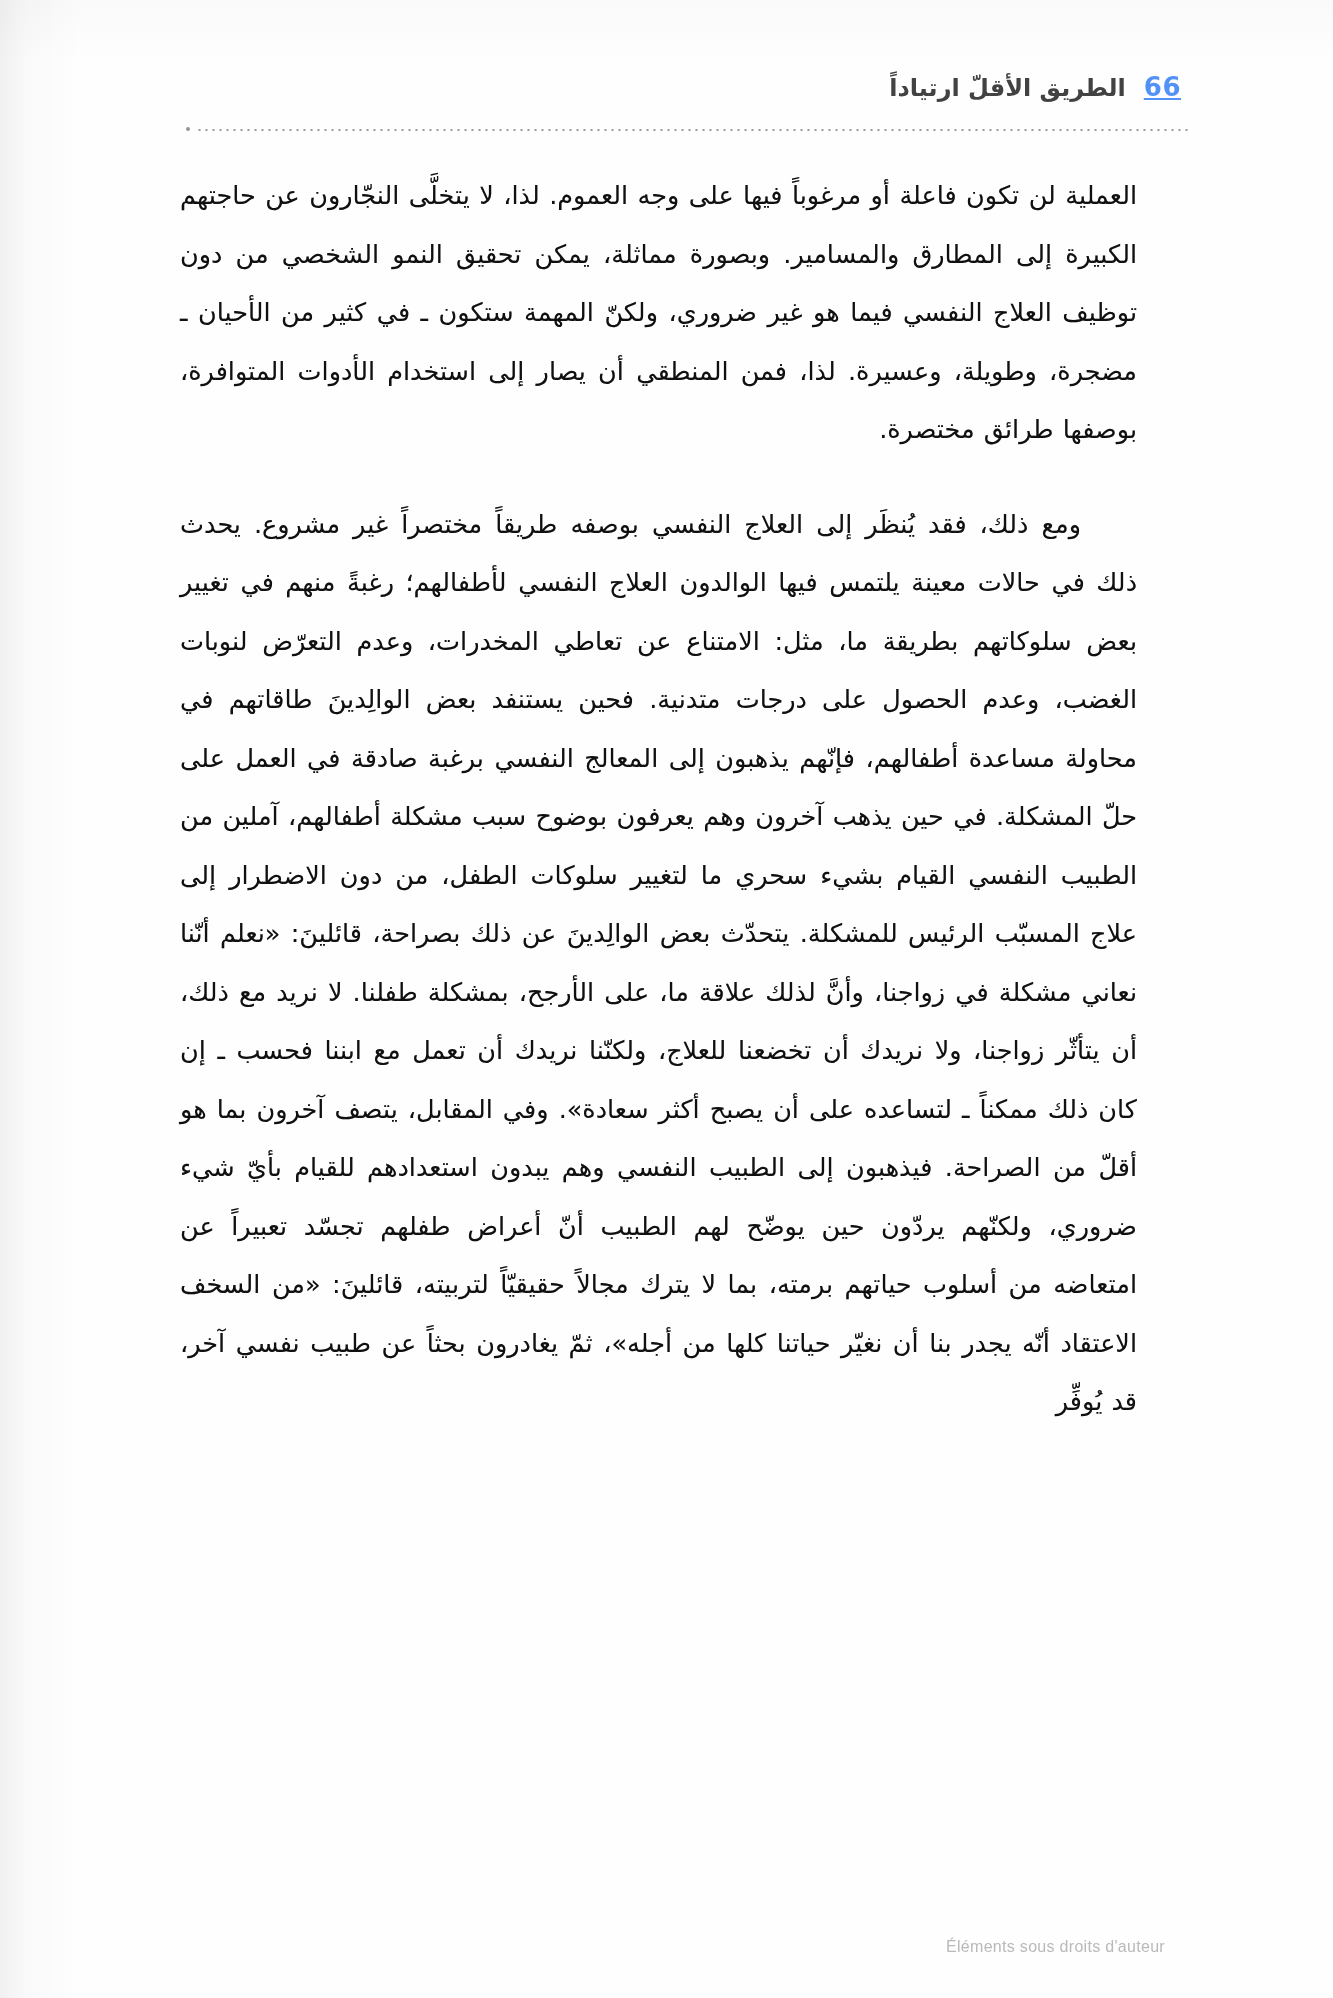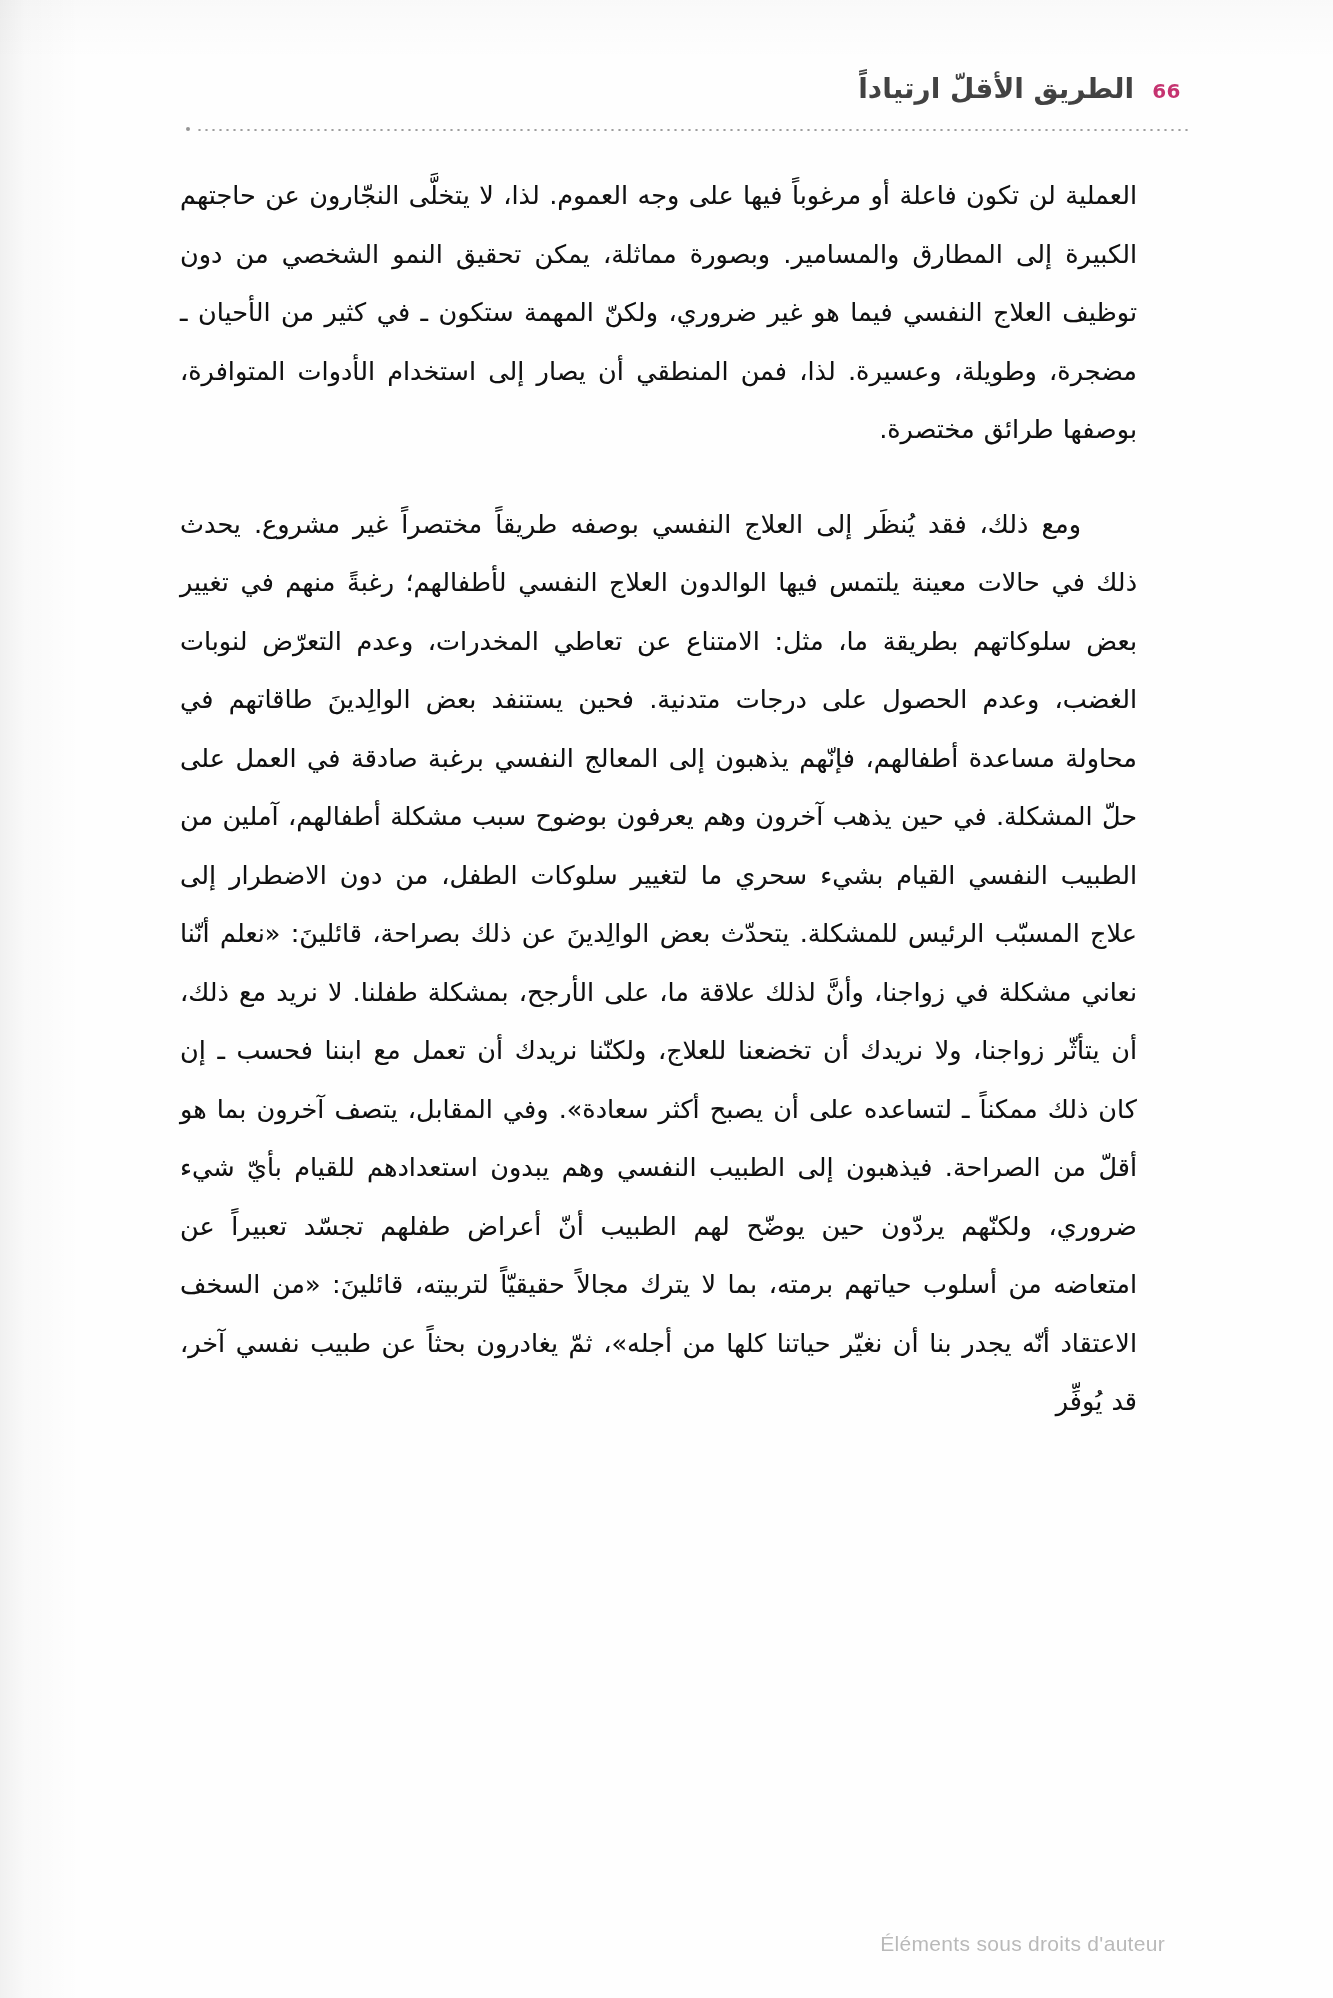--- a/index.html
+++ b/index.html
@@ -43,29 +43,30 @@
     height: 34px;
     display: flex;
     flex-direction: row;
     align-items: baseline;
     justify-content: flex-start;
     gap: 18px;
     direction: rtl;
   }
   .folio {
     font-family: "DejaVu Sans", "Liberation Sans", sans-serif;
-    font-size: 20px;
+    font-size: 26px;
     font-weight: 700;
-    color: #be185d;
+    color: #3b82f6;
     letter-spacing: 0.5px;
     opacity: 0.88;
+    text-decoration: underline;
   }
   .head-title {
     font-family: "DejaVu Sans", "Liberation Sans", sans-serif;
-    font-size: 28px;
+    font-size: 24px;
     font-weight: 600;
     color: #2e2e2e;
     letter-spacing: 0px;
     opacity: 0.9;
     white-space: nowrap;
   }
 
   
   .head-rule {
     position: absolute;
@@ -122,21 +123,21 @@
 
   
   .watermark {
     position: absolute;
     bottom: 42px;
     left: 0;
     right: 168px;
     text-align: left;
     direction: ltr;
     font-family: "Liberation Sans", sans-serif;
-    font-size: 21px;
+    font-size: 16px;
     color: #b9b9b9;
     letter-spacing: 0.3px;
     text-align: right;
   }
 </style>
 </head>
 <body>
 
 <div class="page-scan"></div>
 

